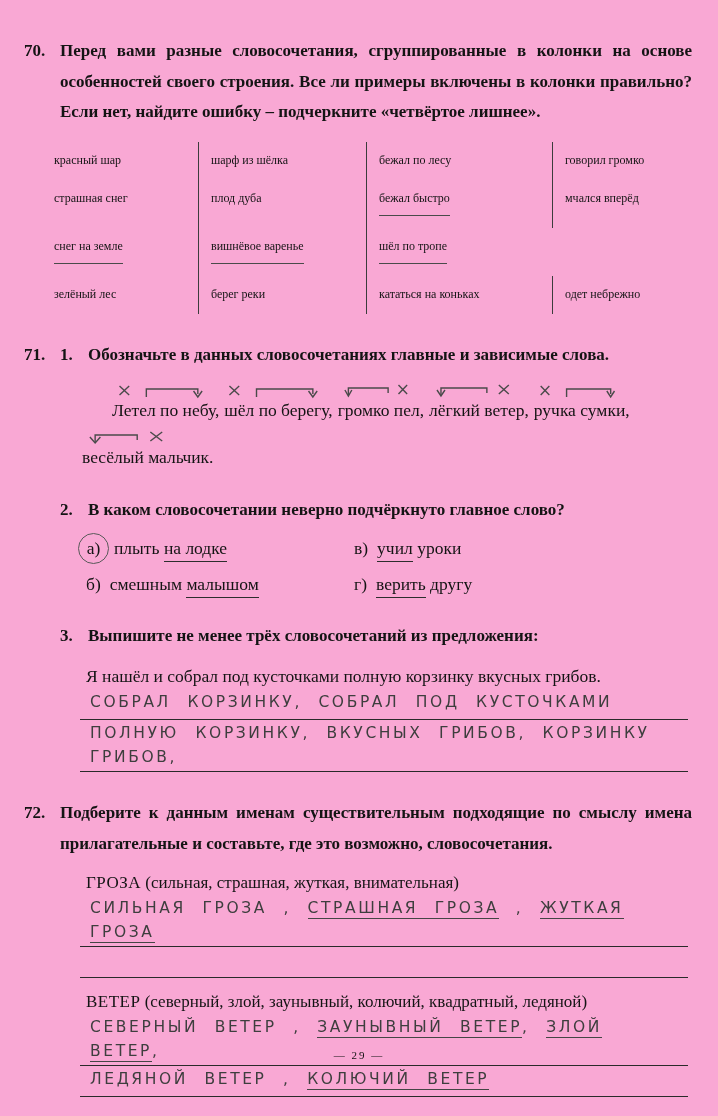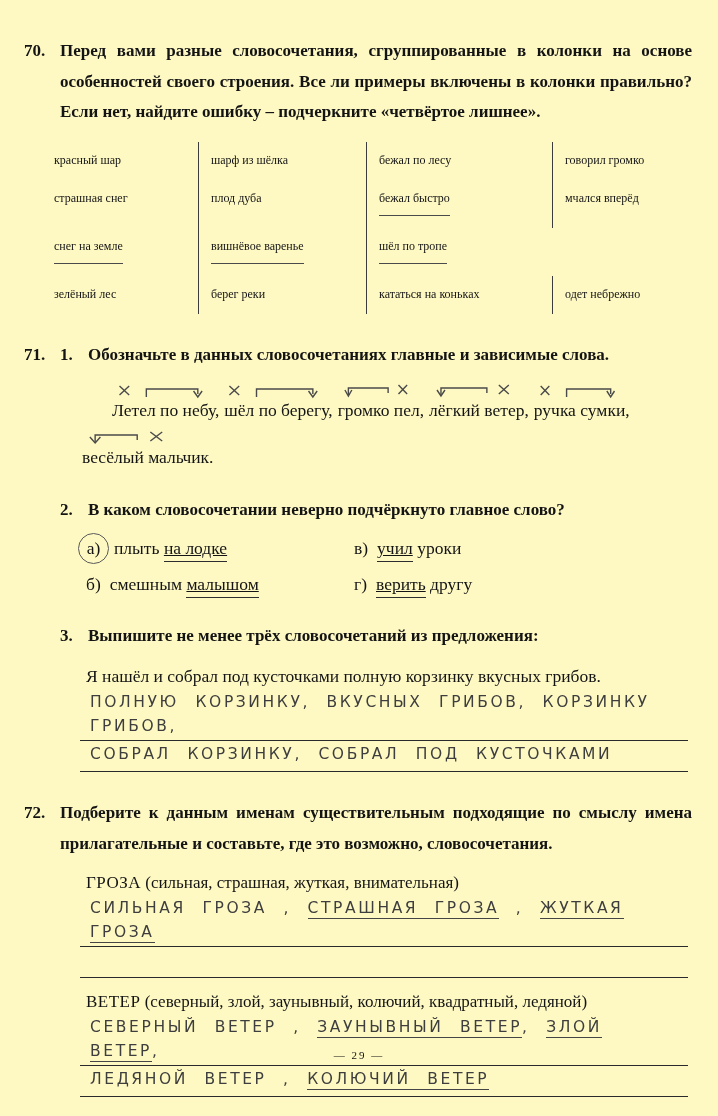--- a/index.html
+++ b/index.html
@@ -1,19 +1,19 @@
 <!DOCTYPE html>
 <html><head>
 <meta charset="utf-8">
 <style>
   html,body{margin:0;padding:0;background:#fff;}
   .page{
     width:718px;height:1116px;box-sizing:border-box;
     padding:36px 26px 0 24px;overflow:hidden;position:relative;
-    font-family:"Liberation Serif",serif;color:#141414;background:#fef9c3;
+    font-family:"Liberation Serif",serif;color:#141414;background:#f9a8d4;
   }
   
   .ex-row{display:flex;align-items:flex-start;}
   .ex-num{font-weight:bold;font-size:17px;flex:none;width:36px;line-height:1.8;}
   .sub-num{font-weight:bold;font-size:17px;flex:none;width:28px;line-height:1.8;}
   .prompt{font-weight:bold;font-size:17px;line-height:1.8;text-align:justify;margin:0;flex:1;}
   
   .wtable{margin:14px 0 0 20px;width:664px;}
   .trow{display:flex;}
   .tcell{box-sizing:border-box;font-size:12px;padding:11px 4px 12px 12px;}
@@ -25,21 +25,21 @@
   
   .sentence-wrap{margin:10px 0 0 58px;width:648px;font-size:17.5px;line-height:1.1;}
   .phrase{display:inline-block;position:relative;padding-top:21px;margin:0 5px 6px 0;white-space:nowrap;}
   .phrase svg{position:absolute;top:1px;left:0;width:100%;height:19px;}
   .indent{display:inline-block;width:30px;}
   
   .options{margin:12px 0 0 62px;display:grid;grid-template-columns:268px 230px;row-gap:14px;font-size:17.5px;}
   .opt{display:flex;align-items:center;}
   .opt-letter{margin-right:9px;}
   .circled{display:inline-flex;align-items:center;justify-content:center;width:29px;height:29px;border:1.6px solid #5a5a5a;border-radius:50%;margin:-4px 5px -4px -8px;}
-  .u-print{border-bottom:1.4px solid #2d2d2d;padding-bottom:3px;text-decoration:underline;}
+  .u-print{border-bottom:1.4px solid #2d2d2d;padding-bottom:3px;}
   
   .answer-area{margin-left:56px;margin-right:4px;}
   .answer-line{border-bottom:1.6px solid #2a2a2a;padding:1px 0 2px 10px;min-height:27px;}
   .hand{font-family:"DejaVu Sans",sans-serif;color:#3e3e3e;font-size:15.5px;letter-spacing:2.6px;word-spacing:9px;line-height:1.55;}
   .hand-u{border-bottom:1.8px solid #454545;padding-bottom:1px;}
   
   .block-title-line{margin:14px 0 2px 62px;font-size:17px;}
   .block-head{letter-spacing:.5px;}
   .sentence-plain{margin:14px 0 6px 62px;font-size:17.5px;}
   .footer{position:absolute;left:0;bottom:55px;width:100%;text-align:center;font-size:11px;letter-spacing:2px;} .mt22{margin-top:22px;} .mt26{margin-top:26px;}
@@ -159,22 +159,22 @@
   </div>
 
   <div class="ex-row mt26" style="margin-left:36px;">
     <span class="sub-num">3.</span>
     <p class="prompt">Выпишите не менее трёх словосочетаний из предложения:</p>
   </div>
 
   <p class="sentence-plain" style="margin-bottom:2px;">Я нашёл и собрал под кусточками полную корзинку вкусных грибов.</p>
 
   <div class="answer-area">
+    <div class="answer-line"><span class="hand">СОБРАЛ КОРЗИНКУ, СОБРАЛ ПОД КУСТОЧКАМИ</span></div>
     <div class="answer-line"><span class="hand">ПОЛНУЮ КОРЗИНКУ, ВКУСНЫХ ГРИБОВ, КОРЗИНКУ ГРИБОВ,</span></div>
-    <div class="answer-line"><span class="hand">СОБРАЛ КОРЗИНКУ, СОБРАЛ ПОД КУСТОЧКАМИ</span></div>
   </div>
 
   <div class="ex-row mt26">
     <span class="ex-num">72.</span>
     <p class="prompt">Подберите к данным именам существительным подходящие по смыслу имена прилагательные и составьте, где это возможно, словосочетания.</p>
   </div>
 
   <div class="block-title-line">
     <span class="block-head">ГРОЗА</span>
     <span>(сильная, страшная, жуткая, внимательная)</span>

